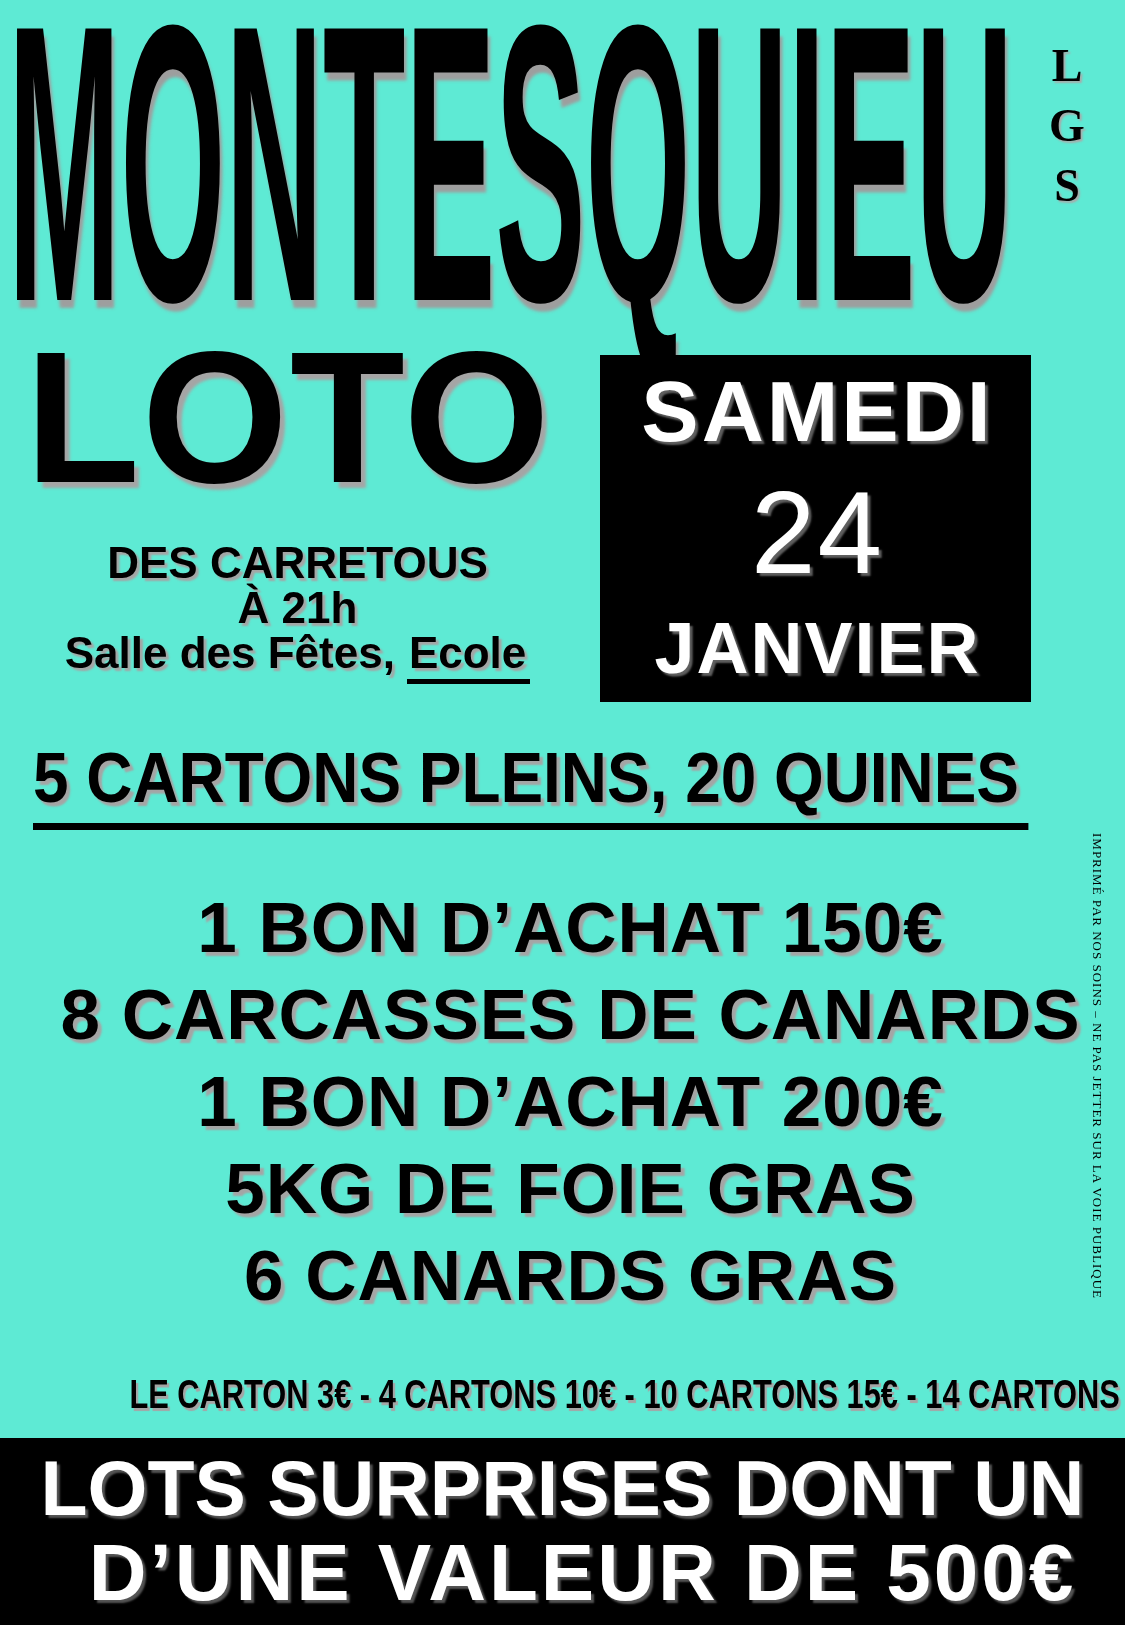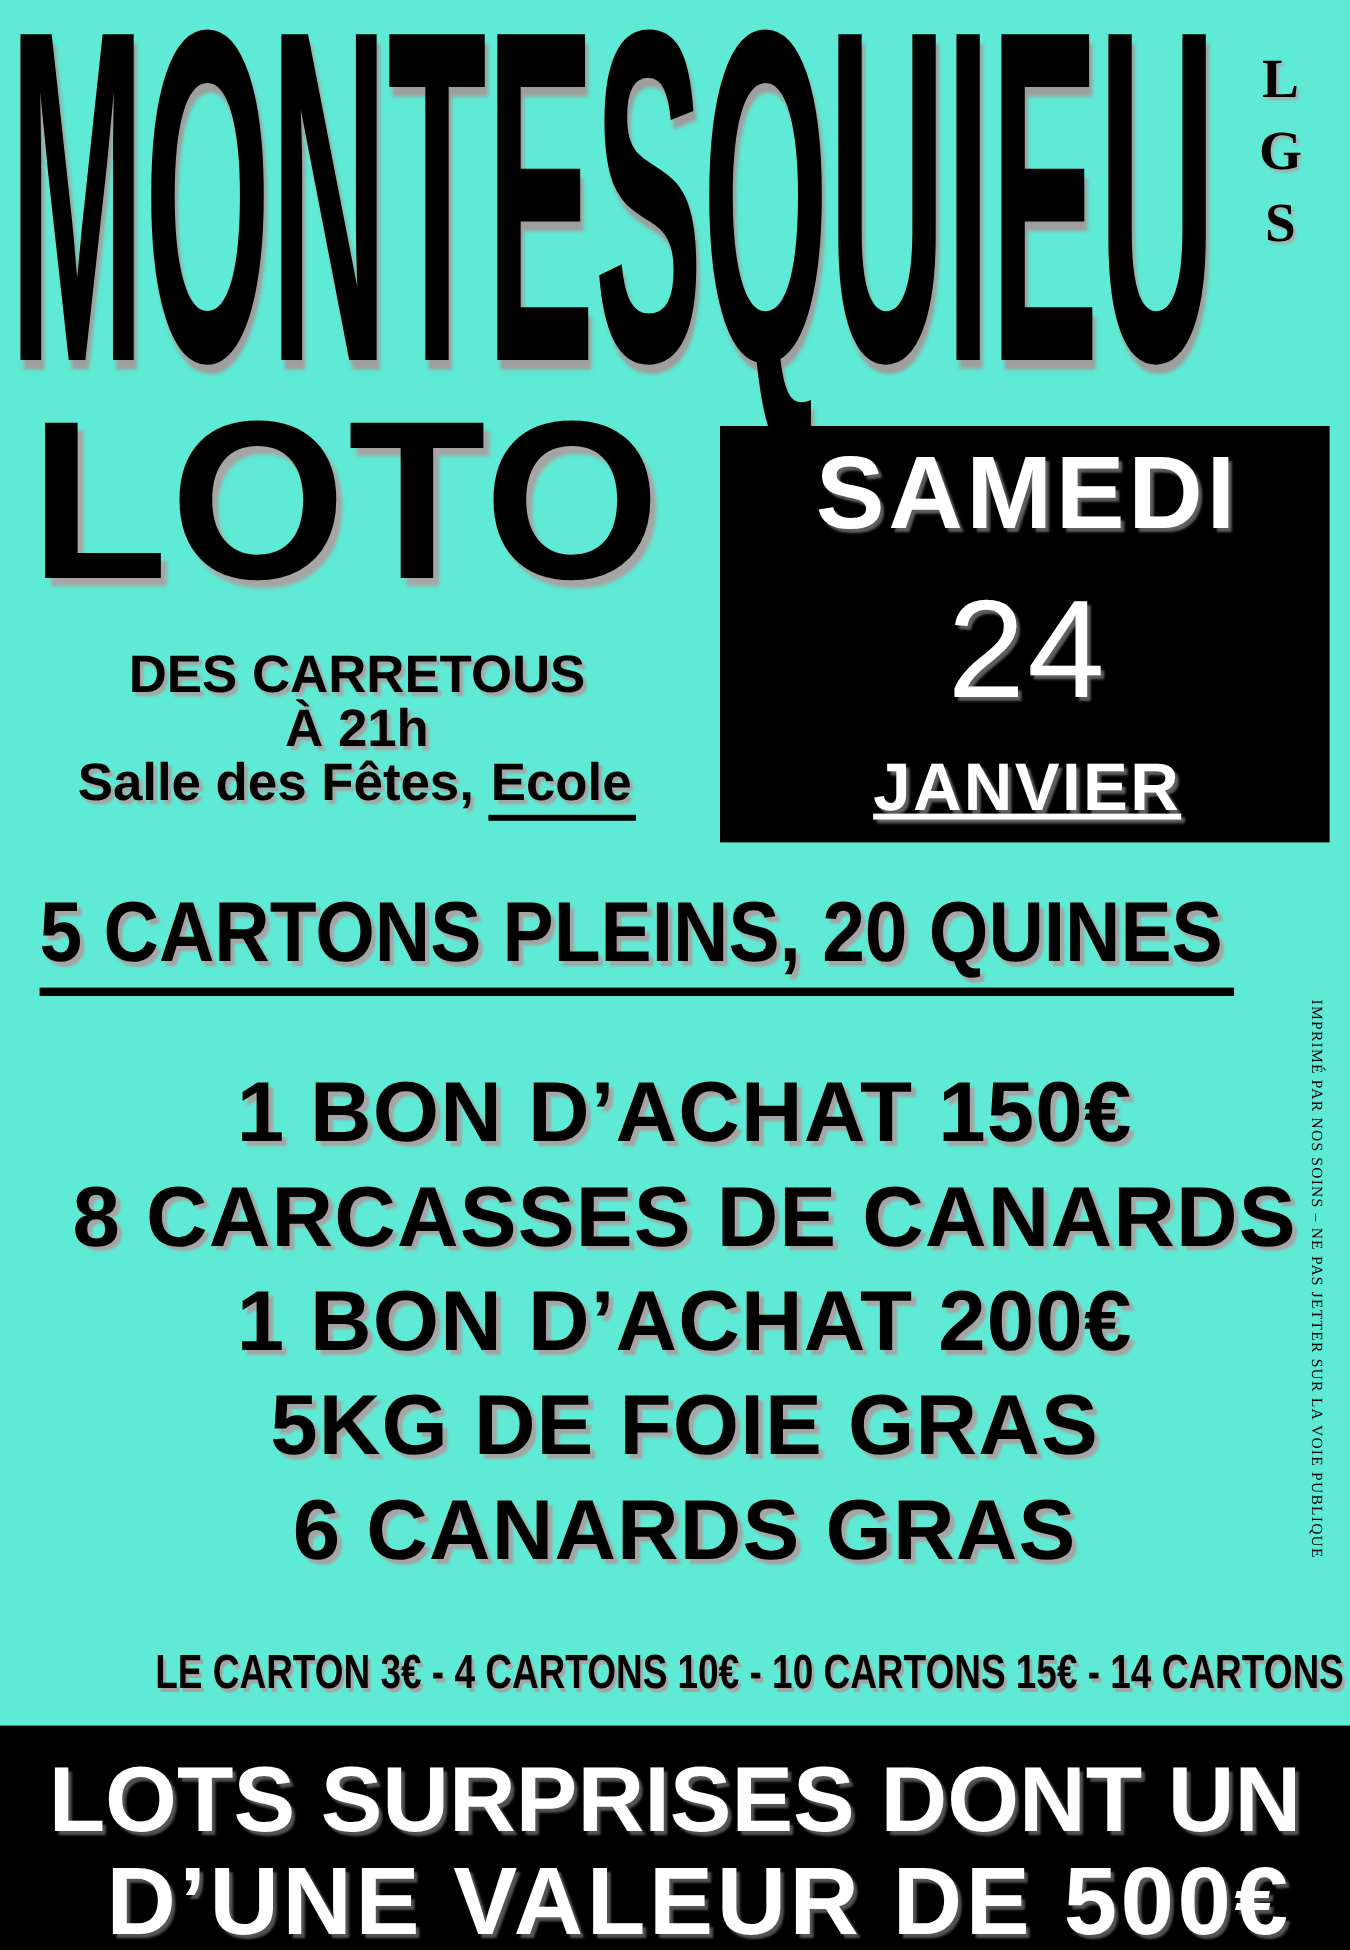--- a/index.html
+++ b/index.html
@@ -72,35 +72,35 @@
     border-bottom: 5px solid #000;
     padding: 0 4px 2px 2px;
     margin-left: 12px;
   }
 
   
   .date-box {
     position: absolute;
     left: 600px;
     top: 355px;
-    width: 508px;
+    width: 431px;
     height: 347px;
     background: #000000;
     color: #ffffff;
     display: flex;
     flex-direction: column;
     justify-content: space-between;
     align-items: center;
     box-sizing: border-box;
     padding: 16px 0 20px 4px;
     text-shadow: 3px 3px 2px rgba(210,210,210,0.45);
   }
   .date-weekday { font-size: 86px;  font-weight: bold; line-height: 0.95; letter-spacing: 3px; }
   .date-day     { font-size: 116px; font-weight: normal; line-height: 0.9;  letter-spacing: 2px; }
-  .date-month   { font-size: 56px;  font-weight: bold; line-height: 0.95; letter-spacing: 2px; text-decoration: underline; }
+  .date-month   { font-size: 72px;  font-weight: bold; line-height: 0.95; letter-spacing: 2px; }
 
   
   .headline {
     position: absolute;
     left: 33px;
     top: 737px;
     display: inline-block;
     font-size: 71px;
     font-weight: bold;
     white-space: nowrap;
@@ -145,21 +145,21 @@
   .banner {
     position: absolute;
     left: 0;
     top: 1438px;
     width: 1125px;
     height: 187px;
     background: #000000;
     color: #ffffff;
     text-align: center;
     box-sizing: border-box;
-    padding-top: 20px;
+    padding-top: 8px;
     text-shadow: 3px 3px 2px rgba(210,210,210,0.4);
     white-space: nowrap;
   }
   .banner-line1 { font-size: 77px; font-weight: bold; line-height: 84px; }
   .banner-line2 { font-size: 80px; font-weight: bold; line-height: 86px; letter-spacing: 3px; margin-left: 40px; }
 
   
   .side-note {
     position: absolute;
     left: 1089px;

